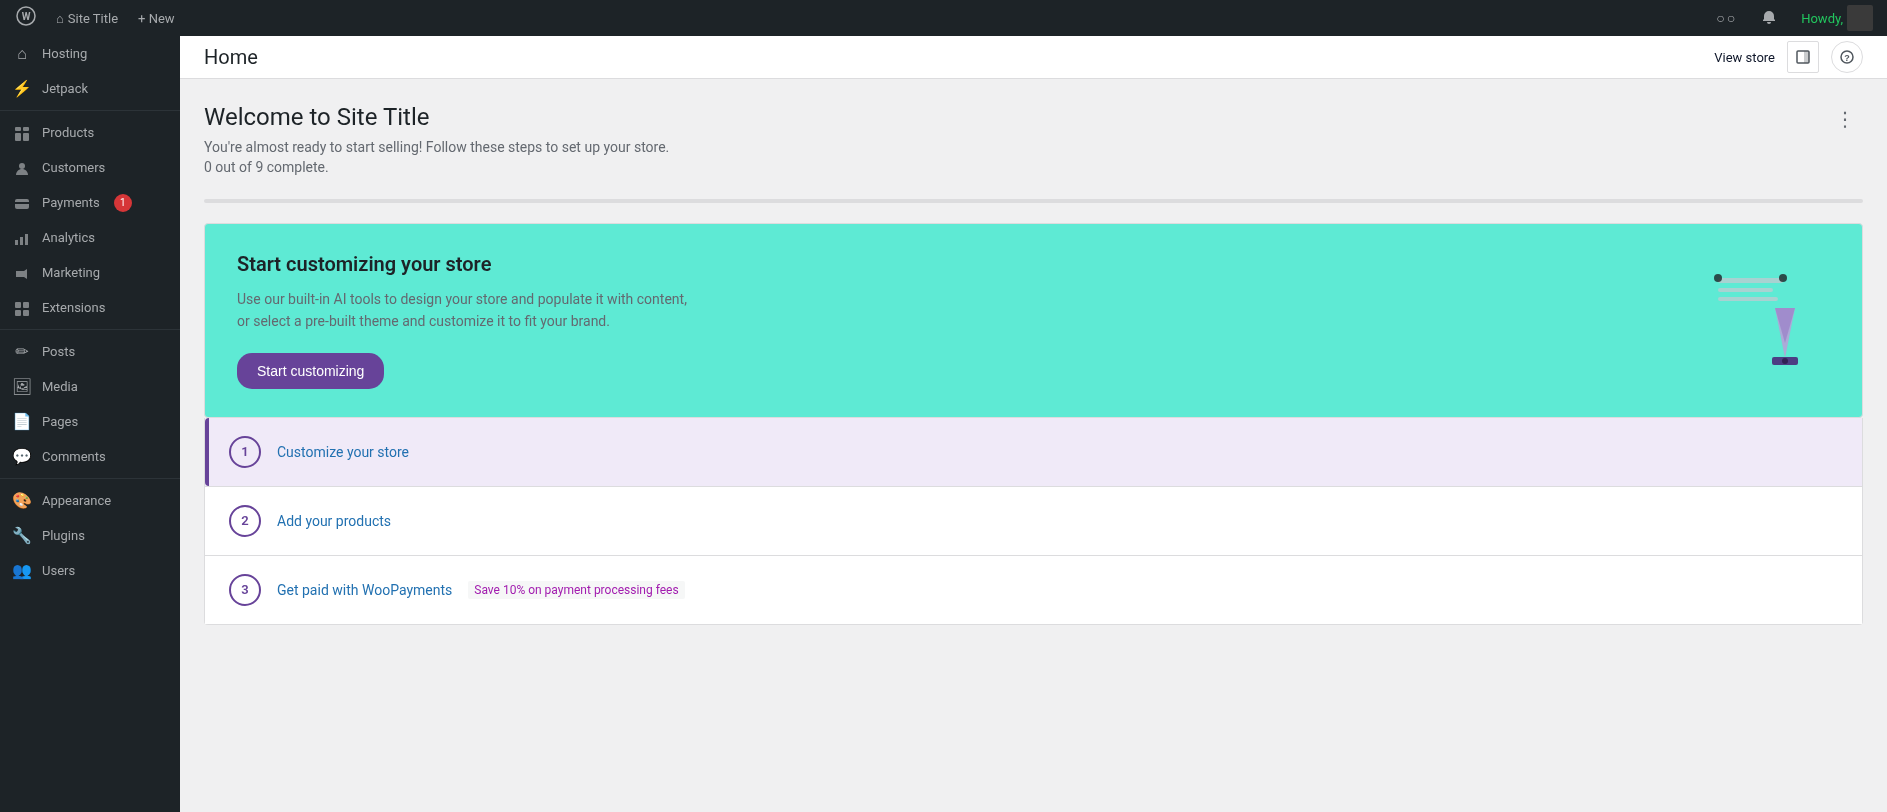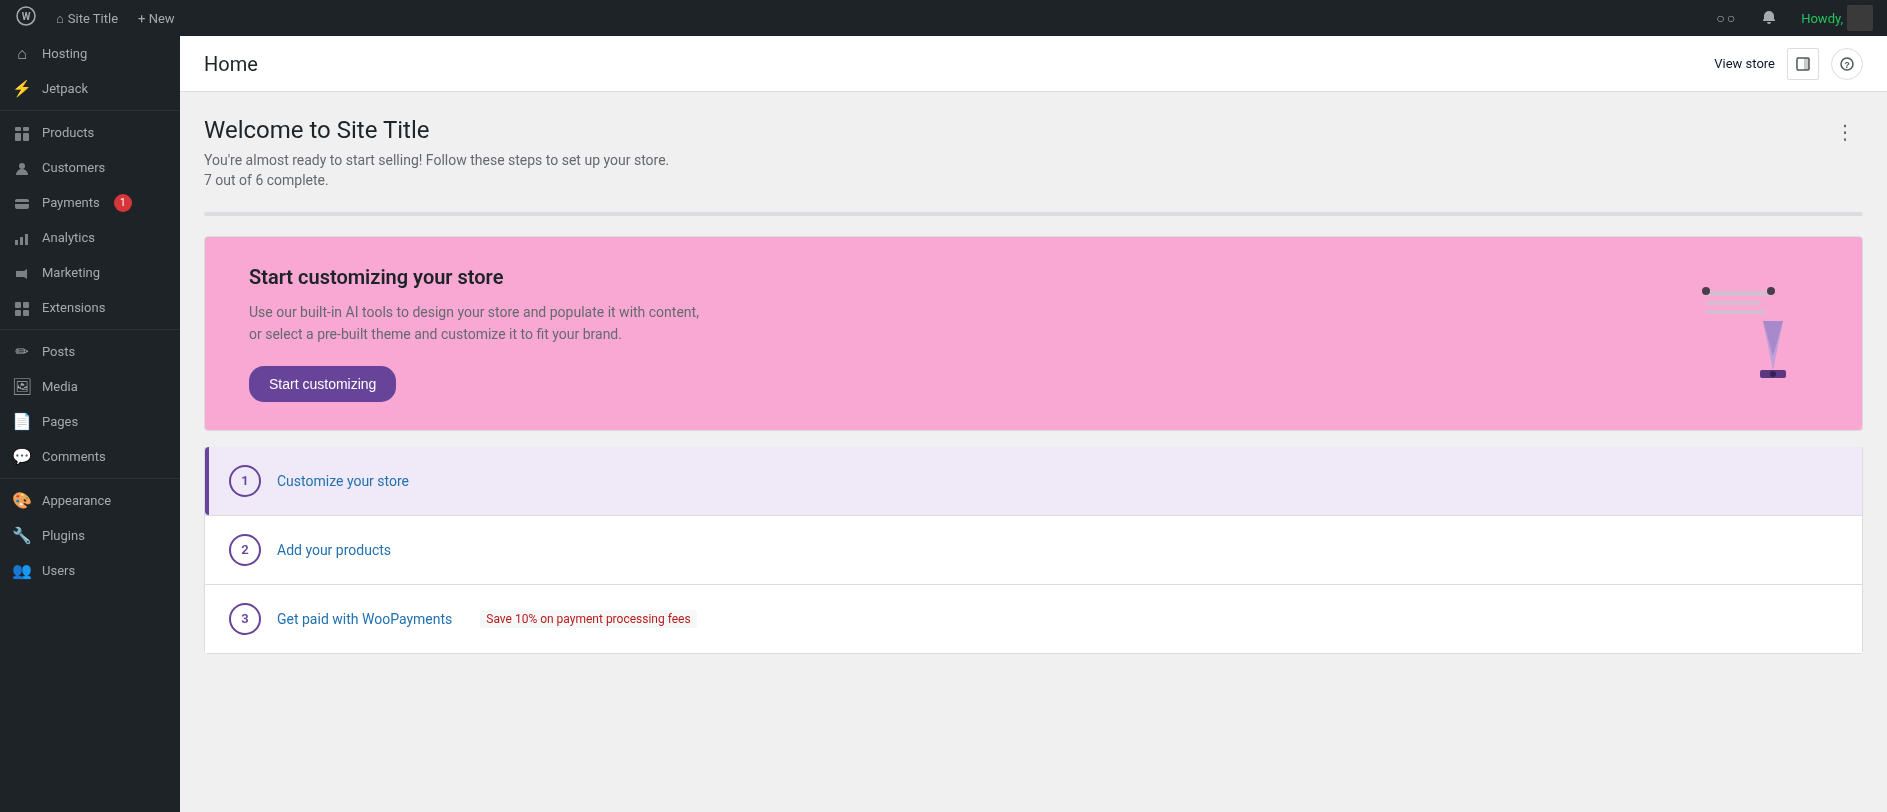--- a/index.html
+++ b/index.html
@@ -68,21 +68,21 @@
       flex: 1;
       display: flex;
       flex-direction: column;
       overflow: hidden;
       background: #f0f0f1;
     }
 
     
     .content-header {
       background: #fff;
-      height: 56px;
+      height: 43px;
       display: flex;
       align-items: center;
       padding: 0 24px;
       border-bottom: 1px solid #dcdcde;
       flex-shrink: 0;
       justify-content: space-between;
       gap: 44px;
     }
     .content-header-title { font-size: 20px; font-weight: 400; color: #1d2327; }
     .content-header-right { display: flex; align-items: center; gap: 12px; }
@@ -97,28 +97,28 @@
     .welcome-title { font-size: 24px; font-weight: 400; color: #1d2327; margin-bottom: 8px; }
     .welcome-sub { font-size: 14px; color: #646970; margin-bottom: 4px; }
     .welcome-count { font-size: 14px; color: #646970; margin-bottom: 16px; }
     .progress-bar-outer { background: #dcdcde; height: 4px; border-radius: 2px; width: 100%; position: relative; margin-top: 8px; }
     .progress-bar-inner { background: #674399; height: 4px; border-radius: 2px; width: 0%; }
     .welcome-header-row { display: flex; align-items: flex-start; justify-content: space-between; }
     .three-dots { font-size: 20px; color: #646970; cursor: pointer; padding: 4px 8px; }
 
     
     .customize-card {
-      background: #f9a8d4;
+      background: #5eead4;
       border: 1px solid #dcdcde;
       border-radius: 4px;
-      padding: 28px 44px;
+      padding: 28px 32px;
       display: flex;
       align-items: center;
       justify-content: space-between;
-      margin-bottom: 16px;
+      margin-bottom: 0;
     }
     .customize-card-left { max-width: 600px; }
     .customize-card-title { font-size: 20px; font-weight: 600; color: #1d2327; margin-bottom: 12px; }
     .customize-card-desc { font-size: 14px; color: #646970; line-height: 1.6; margin-bottom: 20px; }
     .start-btn {
       background: #674399;
       color: #fff;
       border: none;
       padding: 10px 20px;
       font-size: 14px;
@@ -152,21 +152,21 @@
       border: 2px solid #674399;
       color: #674399;
       display: flex;
       align-items: center;
       justify-content: center;
       font-size: 13px;
       font-weight: 600;
       flex-shrink: 0;
     }
     .step-label { font-size: 14px; font-weight: 400; color: #2271b1; }
-    .step-badge { font-size: 12px; color: #b91c1c; margin-left: 12px; background: #f6f7f7; border-radius: 2px; padding: 2px 6px; }
+    .step-badge { font-size: 12px; color: #a21caf; background: #f6f7f7; border-radius: 2px; padding: 2px 6px; }
   </style>
 </head>
 <body>
 
 <div class="top-bar">
   <div class="top-bar-left">
     <div class="wp-logo">
       <svg width="20" height="20" viewBox="0 0 20 20" fill="#a7aaad">
         <circle cx="10" cy="10" r="9" fill="none" stroke="#a7aaad" stroke-width="1.5"></circle>
         <text x="10" y="14" text-anchor="middle" font-size="10" fill="#a7aaad" font-weight="bold">W</text>
@@ -318,21 +318,21 @@
       </div>
     </div>
 
     <div class="page-content">
 
       <div class="welcome-section">
         <div class="welcome-header-row">
           <div>
             <h1 class="welcome-title">Welcome to Site Title</h1>
             <p class="welcome-sub">You're almost ready to start selling! Follow these steps to set up your store.</p>
-            <p class="welcome-count">7 out of 6 complete.</p>
+            <p class="welcome-count">0 out of 9 complete.</p>
           </div>
           <div class="three-dots">⋮</div>
         </div>
         <div class="progress-bar-outer">
           <div class="progress-bar-inner" style="width: 0%"></div>
         </div>
       </div>
 
       <div>
         <div class="customize-card">

